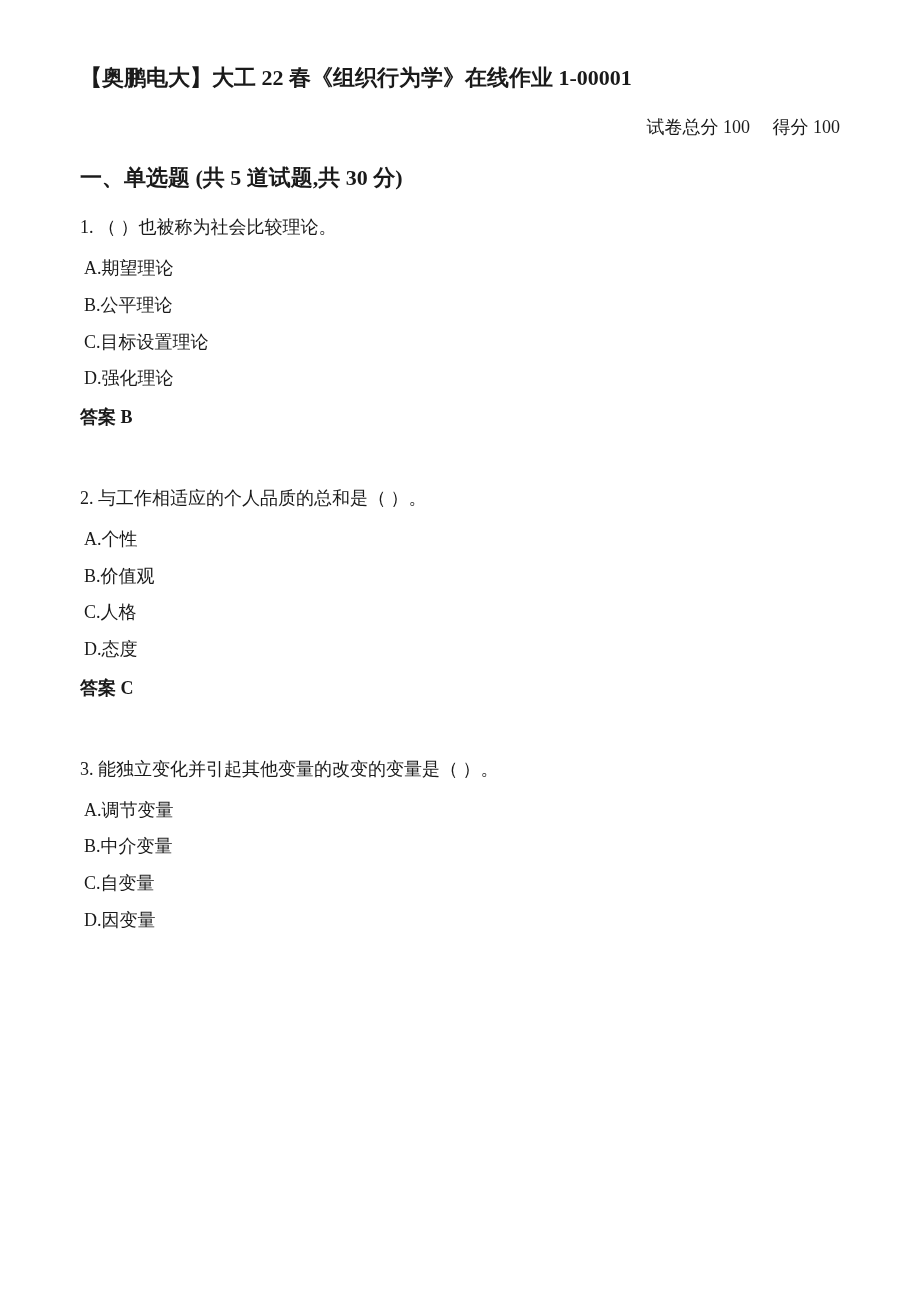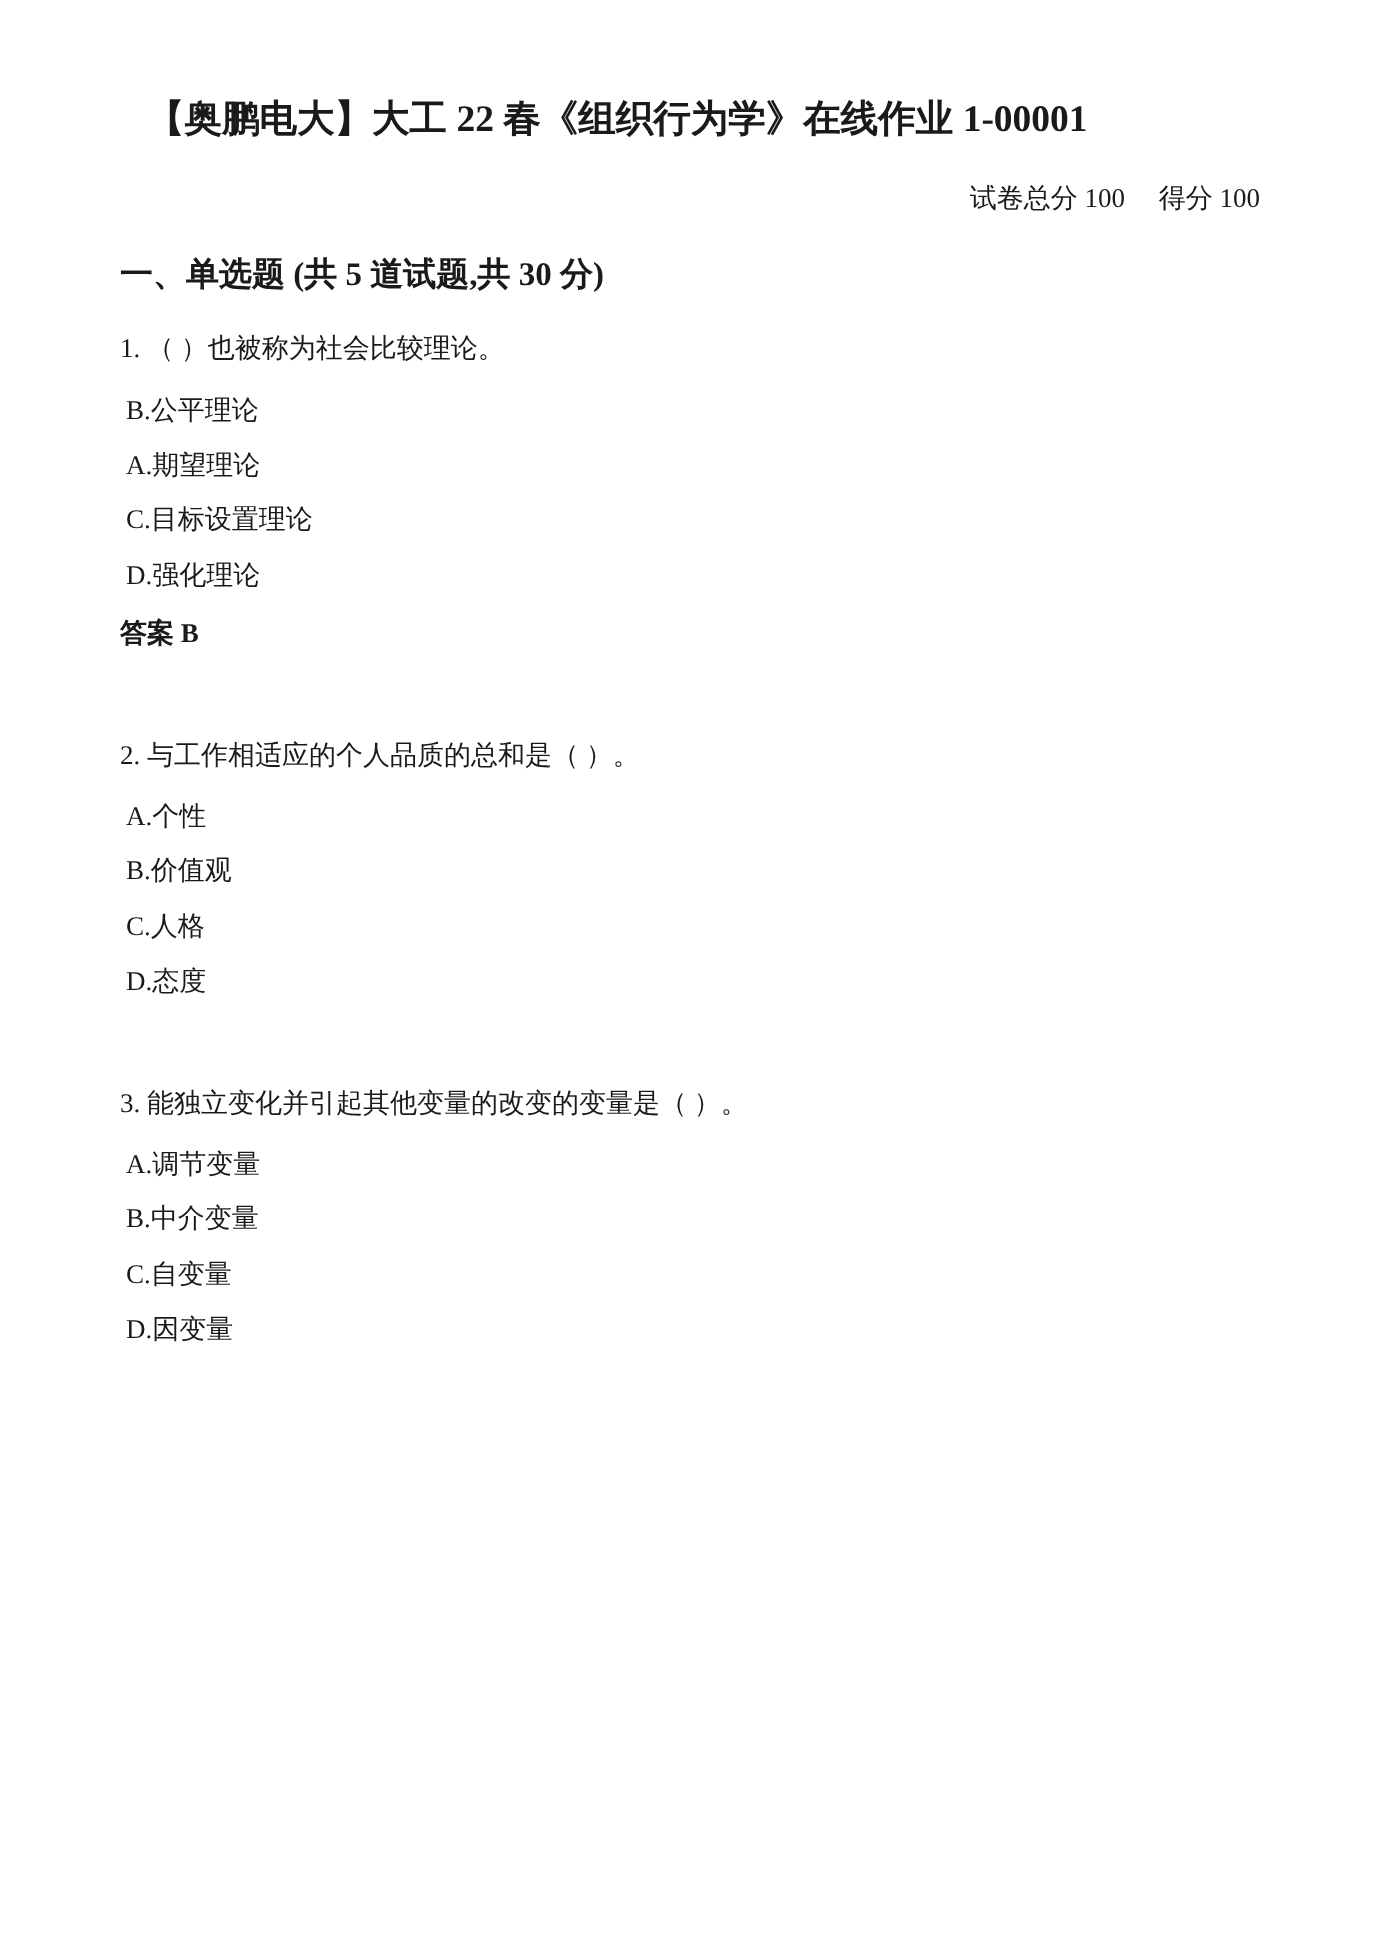--- a/index.html
+++ b/index.html
@@ -13,24 +13,23 @@
       font-family: "SimSun", "宋体", "Microsoft YaHei", "微软雅黑", serif;
       font-size: 18px;
       color: #1a1a1a;
       width: 920px;
       min-height: 1302px;
       padding: 60px 80px;
       line-height: 1.6;
     }
 
     .header-title {
-      font-size: 25px;
+      font-size: 22px;
       font-weight: bold;
       margin-bottom: 18px;
-      margin-left: 18px;
     }
 
     .score-line {
       font-size: 18px;
       margin-bottom: 18px;
       text-align: right;
     }
 
     .section-title {
       font-size: 22px;
@@ -75,38 +74,39 @@
   <span>得分 100</span>
 </div>
 
 <div class="section-title">一、单选题  (共  5  道试题,共  30  分)</div>
 
 <div class="question-block">
   <div class="question-text">
     <span>1.</span>
     <span>（  ）也被称为社会比较理论。</span>
   </div>
+  <div class="option">A.期望理论</div>
   <div class="option">B.公平理论</div>
-  <div class="option">A.期望理论</div>
   <div class="option">C.目标设置理论</div>
   <div class="option">D.强化理论</div>
   <div class="answer">答案 B</div>
 </div>
 
 <div class="spacer"></div>
 
 <div class="question-block">
   <div class="question-text">
     <span>2.</span>
     <span>与工作相适应的个人品质的总和是（  ）。</span>
   </div>
   <div class="option">A.个性</div>
   <div class="option">B.价值观</div>
   <div class="option">C.人格</div>
   <div class="option">D.态度</div>
+  <div class="answer">答案 C</div>
 </div>
 
 <div class="spacer"></div>
 
 <div class="question-block">
   <div class="question-text">
     <span>3.</span>
     <span>能独立变化并引起其他变量的改变的变量是（  ）。</span>
   </div>
   <div class="option">A.调节变量</div>

